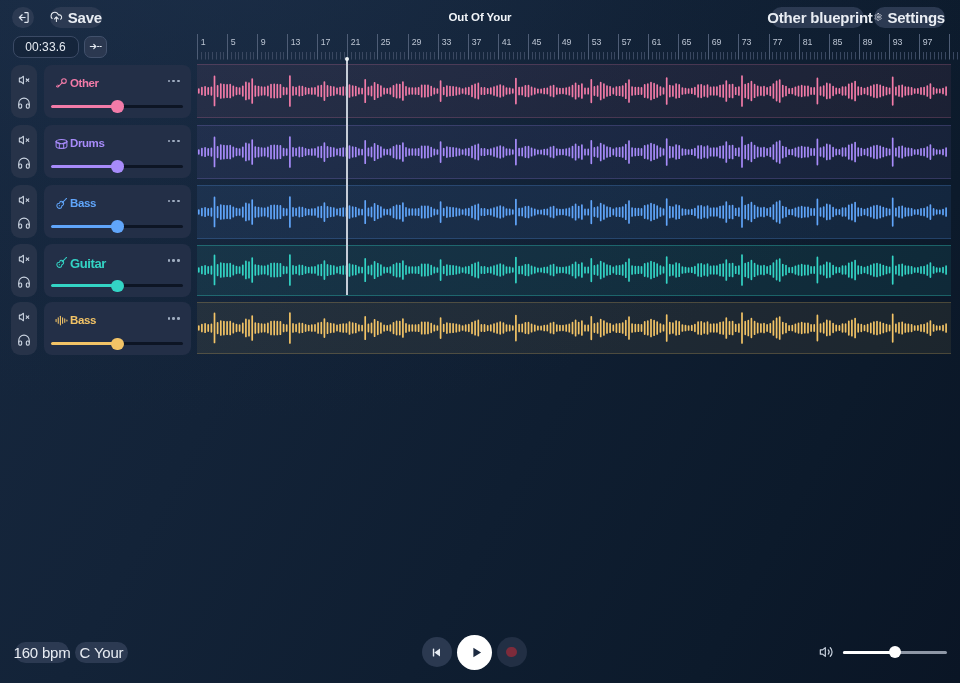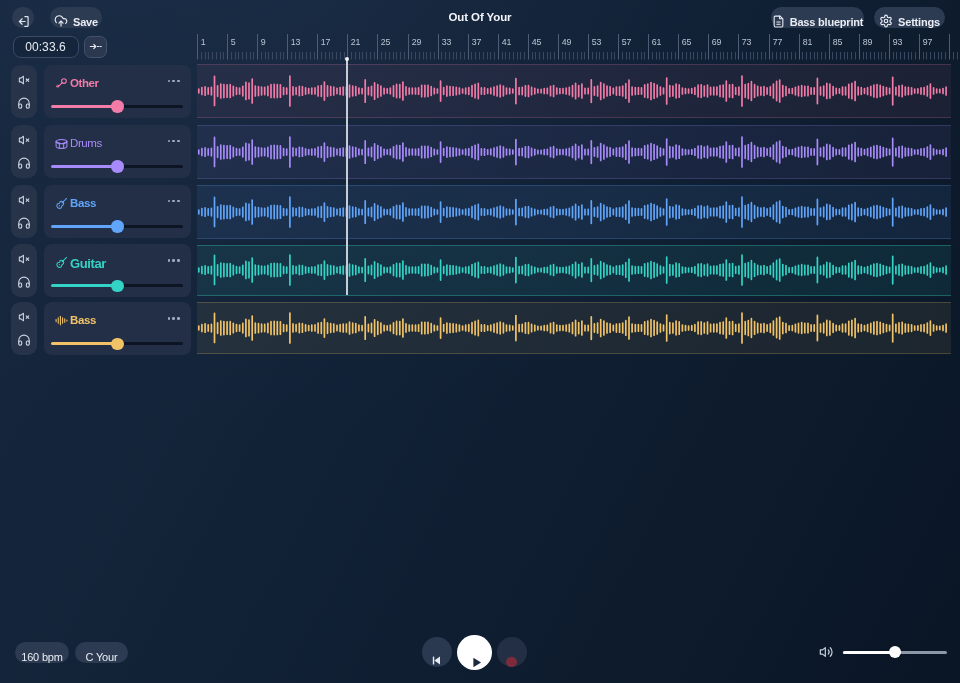--- a/index.html
+++ b/index.html
@@ -1,22 +1,22 @@
 <!DOCTYPE html>
 <html><head><meta charset="utf-8"><style>
 *{margin:0;padding:0;box-sizing:border-box}
 html,body{width:960px;height:683px;overflow:hidden}
 body{font-family:"Liberation Sans",sans-serif;position:relative;
 background:
 radial-gradient(1100px 700px at 24% -10%, rgba(40,63,96,0.30) 0%, rgba(28,48,76,0.15) 40%, rgba(0,0,0,0) 70%),
 linear-gradient(118deg, #17283f 0%, #132338 32%, #0f1e31 58%, #0c1a2b 80%, #0a1525 100%);
 color:#e8edf4;-webkit-font-smoothing:antialiased}
 .abs{position:absolute}
-.pill{position:absolute;display:inline-flex;align-items:flex-end;justify-content:center;gap:5px;
-background:#2c3A52;border-radius:999px;color:#e9edf3;font-size:11px;font-weight:600;
+.pill{position:absolute;display:inline-flex;align-items:center;justify-content:center;gap:5px;
+background:#2c3A52;border-radius:999px;color:#e9edf3;font-size:15px;font-weight:600;
 letter-spacing:-0.2px;white-space:nowrap}
 .card{position:absolute;background:#232f47;border-radius:8px}
 </style></head><body>
 <div class="pill" style="left:12px;top:6.5px;width:22px;height:21px;color:#dde4ee">
     <svg width="13" height="13" viewBox="0 0 24 24" fill="none" stroke="currentColor" stroke-width="2.2" stroke-linecap="round" stroke-linejoin="round">
       <path d="M14.5 3h5a1 1 0 0 1 1 1v16a1 1 0 0 1-1 1h-5"></path>
       <path d="M9.5 7 4.5 12l5 5"></path>
       <path d="M4.5 12h10.5"></path>
     </svg>
   </div>
@@ -29,21 +29,21 @@
     <span>Save</span>
   </div>
 <div class="abs" style="left:0;right:0;top:11px;text-align:center;font-size:11.5px;font-weight:600;letter-spacing:-0.1px;color:#f2f5f9">Out Of Your</div>
 <div class="pill" style="left:771px;top:6.5px;width:93px;height:21px">
     <svg width="13" height="13" viewBox="0 0 24 24" fill="none" stroke="currentColor" stroke-width="2" stroke-linecap="round" stroke-linejoin="round">
       <path d="M15 2H6a2 2 0 0 0-2 2v16a2 2 0 0 0 2 2h12a2 2 0 0 0 2-2V7Z"></path>
       <path d="M14 2v5h5"></path>
       <path d="M9 13h6"></path>
       <path d="M9 17h6"></path>
     </svg>
-    <span>Bass blueprint</span>
+    <span>Other blueprint</span>
   </div>
 <div class="pill" style="left:874px;top:6.5px;width:71px;height:21px">
     <svg width="14" height="14" viewBox="0 0 24 24" fill="none" stroke="currentColor" stroke-width="2" stroke-linecap="round" stroke-linejoin="round">
       <path d="M12.22 2h-.44a2 2 0 0 0-2 2v.18a2 2 0 0 1-1 1.73l-.43.25a2 2 0 0 1-2 0l-.15-.08a2 2 0 0 0-2.73.73l-.22.38a2 2 0 0 0 .73 2.73l.15.1a2 2 0 0 1 1 1.72v.51a2 2 0 0 1-1 1.74l-.15.09a2 2 0 0 0-.73 2.73l.22.38a2 2 0 0 0 2.73.73l.15-.08a2 2 0 0 1 2 0l.43.25a2 2 0 0 1 1 1.73V20a2 2 0 0 0 2 2h.44a2 2 0 0 0 2-2v-.18a2 2 0 0 1 1-1.73l.43-.25a2 2 0 0 1 2 0l.15.08a2 2 0 0 0 2.73-.73l.22-.39a2 2 0 0 0-.73-2.73l-.15-.08a2 2 0 0 1-1-1.74v-.5a2 2 0 0 1 1-1.74l.15-.09a2 2 0 0 0 .73-2.73l-.22-.38a2 2 0 0 0-2.73-.73l-.15.08a2 2 0 0 1-2 0l-.43-.25a2 2 0 0 1-1-1.73V4a2 2 0 0 0-2-2z"></path>
       <circle cx="12" cy="12" r="3"></circle>
     </svg>
     <span>Settings</span>
   </div>
 <div class="abs" style="left:12.5px;top:35.5px;width:66px;height:22px;border:1px solid #3b4a65;border-radius:8px;background:rgba(18,30,50,0.45);display:flex;align-items:center;justify-content:center;font-size:12px;font-weight:500;letter-spacing:0.1px;color:#e6ebf2">00:33.6</div>
 <div class="abs" style="left:84px;top:35.5px;width:22.5px;height:22px;border-radius:7px;background:#2b3850;border:1px solid #42516c;display:flex;align-items:center;justify-content:center;color:#e6ebf2">
@@ -350,21 +350,21 @@
     </svg></div>
 <div class="card" style="left:44px;top:124.5px;width:147px;height:53px"></div>
 <div class="abs" style="left:55px;top:136.5px;color:#a78bfa;line-height:0"><svg width="13" height="13" viewBox="0 0 24 24" fill="none" stroke="currentColor" stroke-width="1.9" stroke-linecap="round" stroke-linejoin="round">
       <path d="m2 8.5 8.5 4"></path>
       <path d="m22 8.5-8.5 4"></path>
       <ellipse cx="12" cy="8.5" rx="10" ry="3.8"></ellipse>
       <path d="M2 8.5v8.7c0 2 4.5 3.8 10 3.8s10-1.8 10-3.8V8.5"></path>
       <path d="M8 12.9v8"></path>
       <path d="M16 12.9v8"></path>
     </svg></div>
-<div class="abs" style="left:70px;top:136.5px;color:#a78bfa;font-size:11.5px;font-weight:400;letter-spacing:-0.4px">Drums</div>
+<div class="abs" style="left:70px;top:136.5px;color:#a78bfa;font-size:11.5px;font-weight:700;letter-spacing:-0.4px">Drums</div>
 <div class="abs" style="left:167.5px;top:139.5px;display:flex;gap:2.2px">
     <div style="width:2.6px;height:2.6px;border-radius:50%;background:#9fadc0"></div>
     <div style="width:2.6px;height:2.6px;border-radius:50%;background:#9fadc0"></div>
     <div style="width:2.6px;height:2.6px;border-radius:50%;background:#9fadc0"></div>
   </div>
 <div class="abs" style="left:51px;top:164.5px;width:132px;height:3.2px;border-radius:2px;background:#0d1524"></div>
 <div class="abs" style="left:51px;top:164.5px;width:66px;height:3.2px;border-radius:2px;background:#a78bfa"></div>
 <div class="abs" style="left:111px;top:160.0px;width:12.5px;height:12.5px;border-radius:50%;background:#a78bfa"></div>
 <div class="abs" style="left:11px;top:184.5px;width:26px;height:53px;background:#273349;border-radius:9px"></div>
 <div class="abs" style="left:17px;top:192.5px;color:#ccd5e2;line-height:0"><svg width="14" height="14" viewBox="0 0 24 24" fill="none" stroke="currentColor" stroke-width="1.8" stroke-linecap="round" stroke-linejoin="round">

